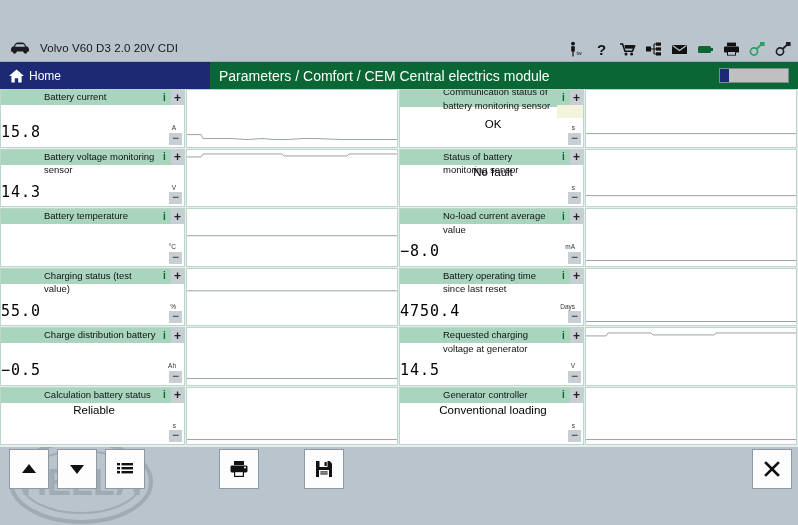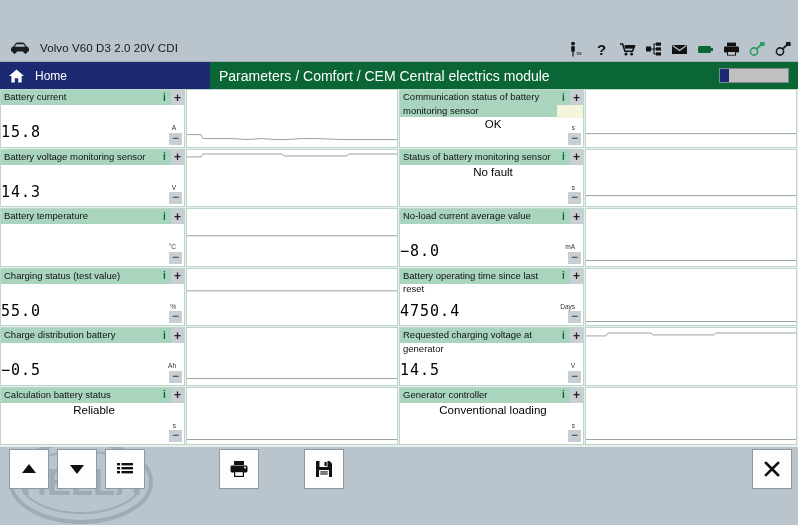--- a/index.html
+++ b/index.html
@@ -37,21 +37,21 @@
   .greenbar {
     position: absolute; left: 0; top: 62px;
     width: 798px; height: 27px;
     background: #0a6634;
     display: flex; align-items: center;
   }
   .home-tab {
     width: 210px; height: 27px;
     background: #1c2a73;
     display: flex; align-items: center;
-    padding-left: 8px; gap: 10px;
+    padding-left: 8px; gap: 4px;
     flex: none;
   }
   .home-icon { width: 17px; height: 16px; flex: none; }
   .home-label { color: #fff; font-size: 12px; }
   .breadcrumb {
     color: #fff; font-size: 14px; padding-left: 9px; flex: 1;
     white-space: nowrap; overflow: hidden;
   }
   .progress-holder {
     width: 70px; height: 15px; margin-right: 9px;
@@ -87,25 +87,25 @@
     border: 1px solid #bcd6c8;
     position: relative;
     overflow: hidden;
   }
   .pb-head {
     height: 15px;
     background: #a9d5bf;
     display: flex; align-items: flex-start;
     position: relative;
   }
-  .pb-head.two-line { height: 27px; }
+  .pb-head.two-line { height: 17px; align-items: center; }
   .pb-title {
     font-size: 9.5px; color: #111; line-height: 13.5px;
     padding-left: 3px; padding-right: 26px;
-    flex: 1; overflow: hidden;
+    flex: 1; overflow: hidden; margin-left: 40px;
   }
   .pb-btns {
     position: absolute; right: 0; top: 0;
     display: flex; height: 15px;
   }
   .pb-i, .pb-plus {
     width: 13px; height: 15px;
     display: flex; align-items: center; justify-content: center;
     font-size: 10px; font-weight: bold; line-height: 1;
   }

